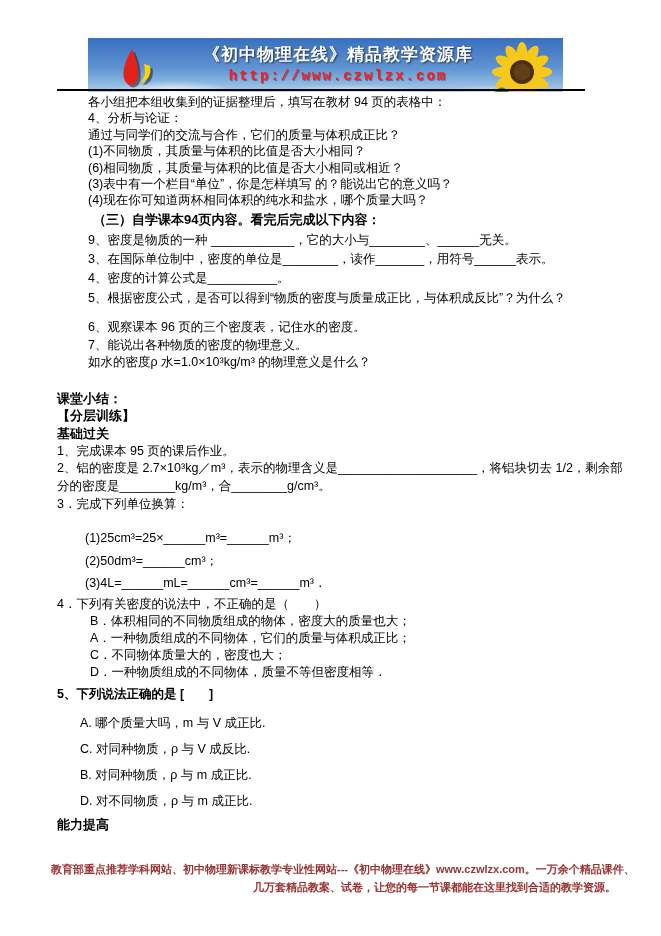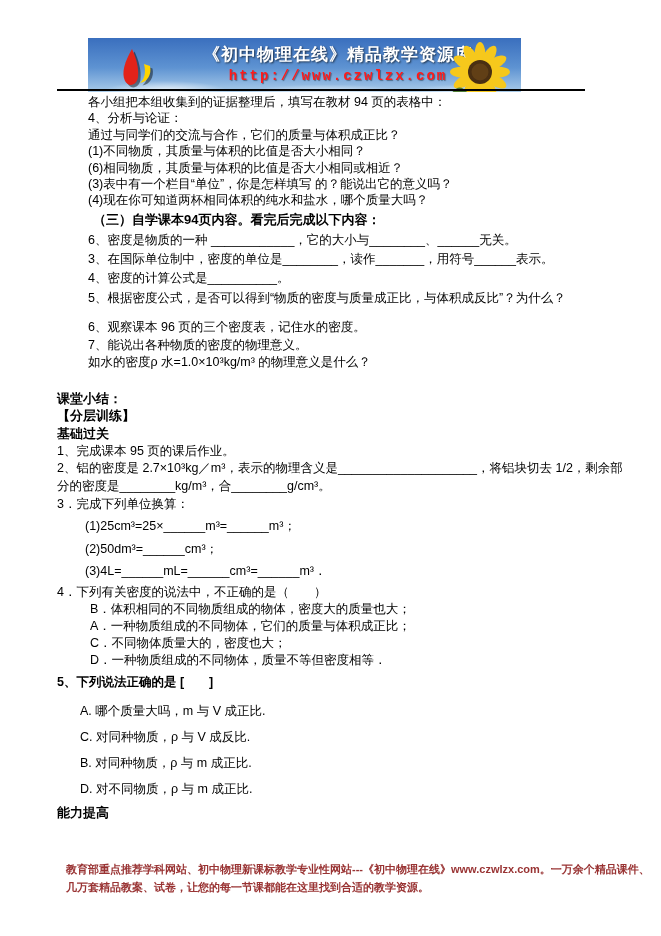--- a/index.html
+++ b/index.html
@@ -4,21 +4,21 @@
 <style>
   html,body{margin:0;padding:0;background:#888;}
   .page{
     position:relative;width:661px;height:936px;background:#ffffff;
     margin:0 auto;overflow:hidden;
     font-family:"Liberation Sans","DejaVu Sans",sans-serif;
     color:#000;font-size:12.5px;
   }
   
   .banner{
-    position:absolute;left:88px;top:38px;width:433px;height:54px;
+    position:absolute;left:88px;top:38px;width:475px;height:54px;
     background-image:
       radial-gradient(ellipse 90px 16px at 18% 100%, rgba(255,255,255,.85), rgba(255,255,255,0) 70%),
       radial-gradient(ellipse 120px 14px at 55% 104%, rgba(255,255,255,.75), rgba(255,255,255,0) 70%),
       radial-gradient(ellipse 70px 12px at 85% 102%, rgba(220,235,250,.8), rgba(255,255,255,0) 70%),
       linear-gradient(#3a6fbe 0%, #5e93d2 55%, #a9cbe9 100%);
     overflow:hidden;
   }
   .banner-logo{position:absolute;left:22px;top:4px;width:52px;height:52px;}
   .banner-textwrap{position:absolute;left:90px;top:5px;width:320px;text-align:center;}
   .banner-title{
@@ -37,30 +37,30 @@
   .ln{white-space:pre;line-height:16.4px;margin:0 0 0 88px;}
   .sec3-head{font-weight:bold;font-size:13px;line-height:17px;margin:2px 0 3px 93px;white-space:pre;}
   .sec3 .ln{line-height:19.3px;}
   .sec3b{margin-top:11px;}
   .sec3b .ln{line-height:17.5px;}
   .bold-head{font-weight:bold;font-size:13px;line-height:17.7px;margin-left:57px;white-space:pre;}
   .summary{margin-top:18px;}
   .basic .ln{margin-left:57px;line-height:17.7px;}
   .wrap2{margin-left:76px;}
   .conv .ln{margin-left:85px;line-height:22.4px;}
-  .conv{margin-top:2px;margin-bottom:1px;}
+  .conv{margin-top:14px;margin-bottom:1px;}
   .q4 .ln{margin-left:90px;line-height:17px;}
   .q5head{margin-top:5px;line-height:17px;font-weight:bold;}
   .q5{margin-top:6px;}
   .q5 .ln{margin-left:80px;line-height:26px;}
   .ability{margin-top:2px;}
   
   .footer{
-    position:absolute;left:66px;top:861px;width:565px;
-    color:#993333;font-size:11px;line-height:17.5px;font-weight:bold;
+    position:absolute;left:51px;top:861px;width:565px;
+    color:#993333;font-size:11px;line-height:17.5px;font-weight:bold;text-align:right;
   }
   .footer div{white-space:pre;}
 </style>
 </head>
 <body>
 
 <div class="page">
 
   <div class="banner">
     <svg class="banner-logo" viewBox="0 0 52 52">
@@ -103,21 +103,21 @@
       <div class="ln">通过与同学们的交流与合作，它们的质量与体积成正比？</div>
       <div class="ln">(1)不同物质，其质量与体积的比值是否大小相同？</div>
       <div class="ln">(6)相同物质，其质量与体积的比值是否大小相同或相近？</div>
       <div class="ln">(3)表中有一个栏目“单位”，你是怎样填写 的？能说出它的意义吗？</div>
       <div class="ln">(4)现在你可知道两杯相同体积的纯水和盐水，哪个质量大吗？</div>
     </div>
 
     <div class="sec3-head">（三）自学课本94页内容。看完后完成以下内容：</div>
 
     <div class="sec3">
-      <div class="ln">6、密度是物质的一种 ____________，它的大小与________、______无关。</div>
+      <div class="ln">9、密度是物质的一种 ____________，它的大小与________、______无关。</div>
       <div class="ln">3、在国际单位制中，密度的单位是________，读作_______，用符号______表示。</div>
       <div class="ln">4、密度的计算公式是__________。</div>
       <div class="ln">5、根据密度公式，是否可以得到“物质的密度与质量成正比，与体积成反比”？为什么？</div>
     </div>
 
     <div class="sec3b">
       <div class="ln">6、观察课本 96 页的三个密度表，记住水的密度。</div>
       <div class="ln">7、能说出各种物质的密度的物理意义。</div>
       <div class="ln">如水的密度ρ 水=1.0×10³kg/m³ 的物理意义是什么？</div>
     </div>

